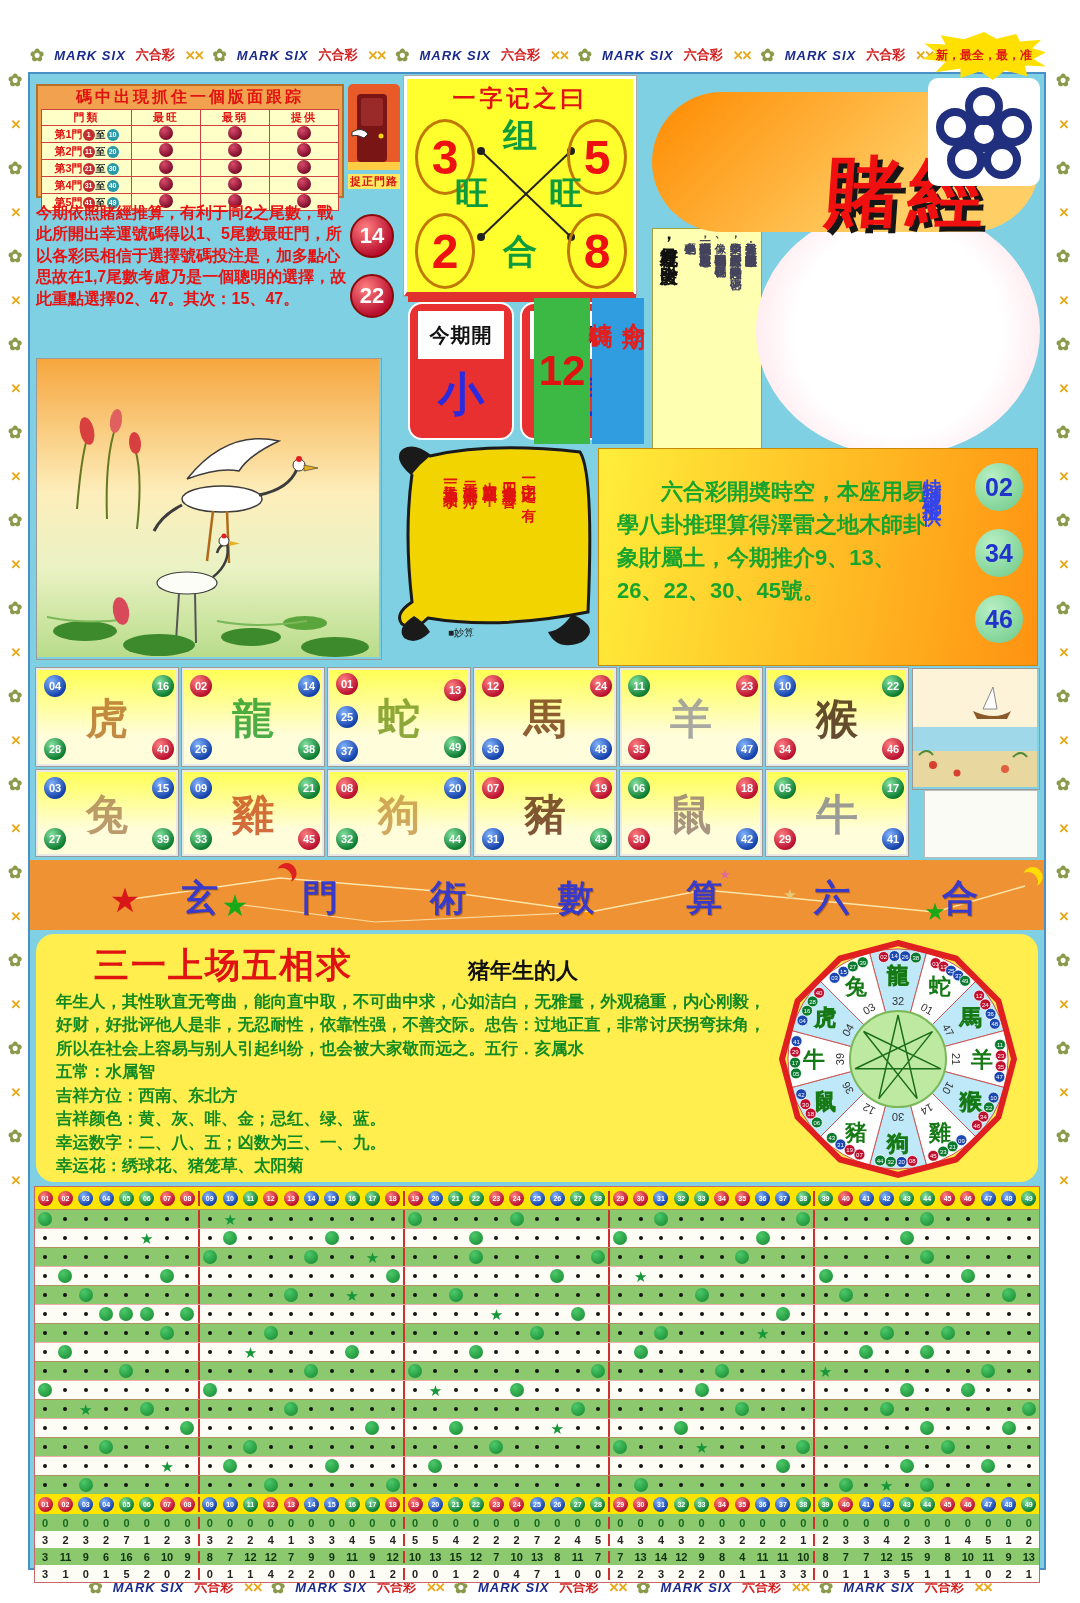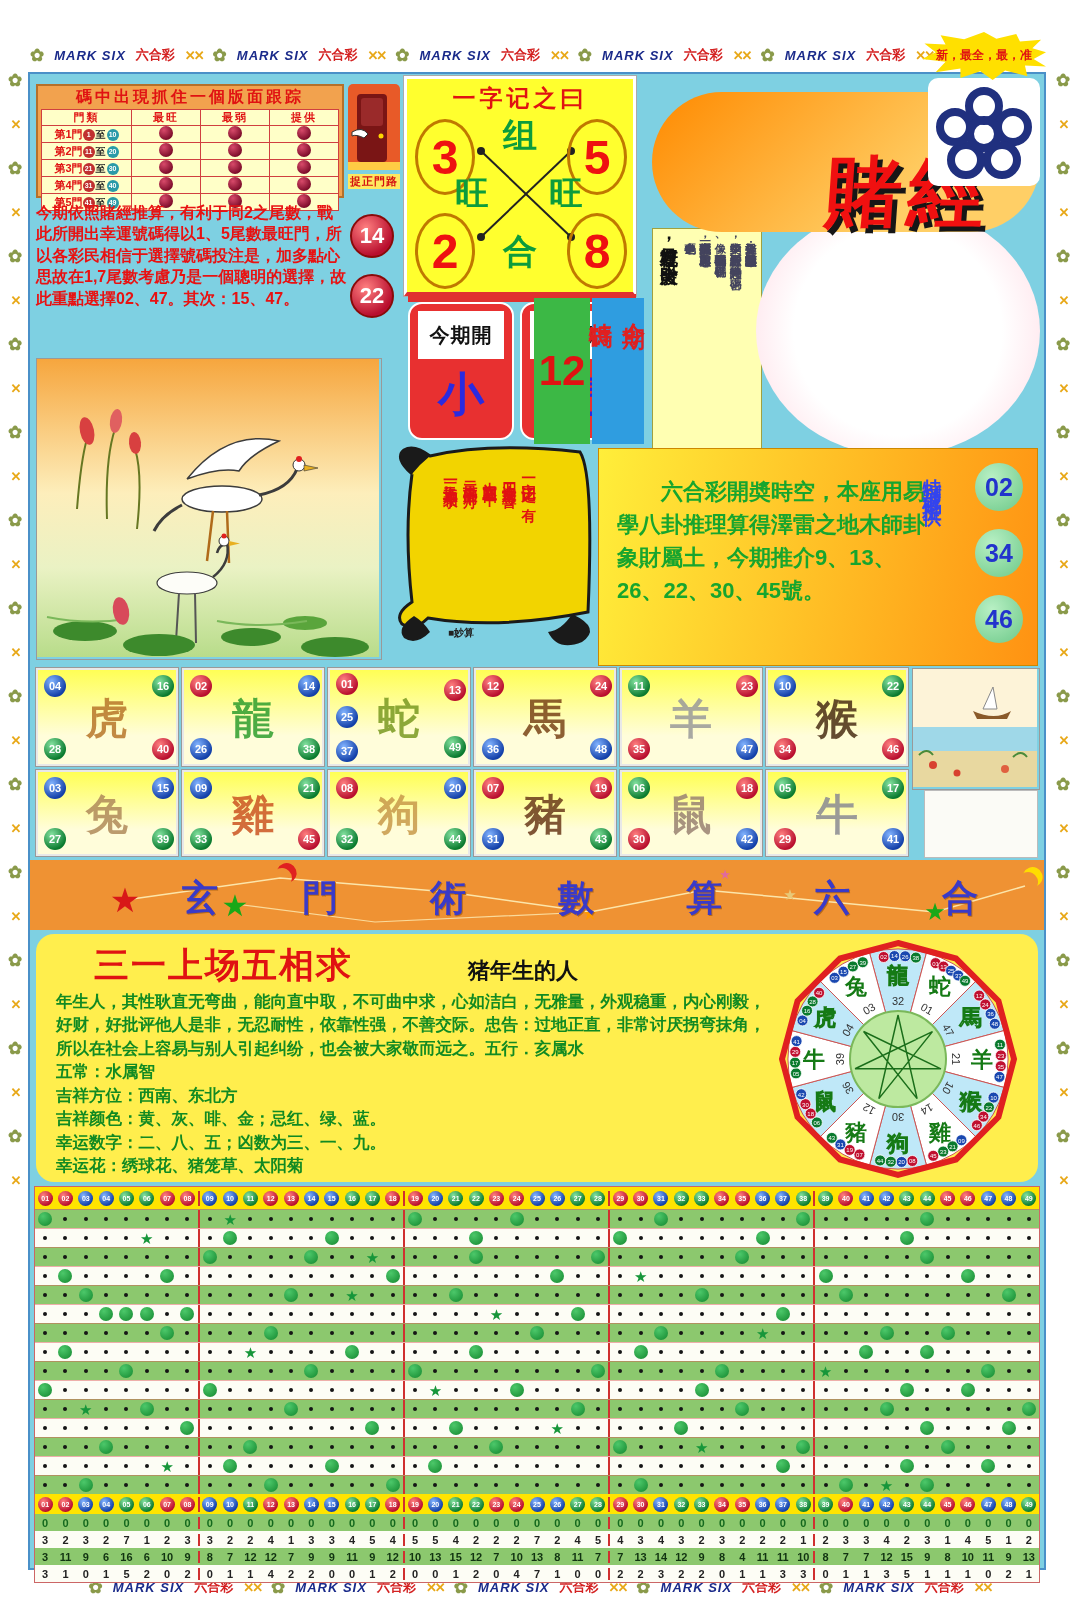--- a/index.html
+++ b/index.html
@@ -83,21 +83,21 @@
       text-shadow:5px 5px 0 #161616;transform:skewX(-4deg);}
   .logo-box{left:928px;top:78px;width:112px;height:108px;background:#fff;border-radius:10px;}
   .badge{left:922px;top:32px;width:124px;height:48px;background:#ffe000;
       clip-path:polygon(50% 0,60% 14%,76% 4%,79% 20%,96% 16%,89% 34%,100% 42%,90% 56%,100% 72%,83% 70%,85% 92%,67% 80%,57% 100%,47% 82%,31% 96%,31% 76%,11% 84%,19% 62%,0 56%,11% 42%,2% 24%,19% 26%,15% 7%,34% 15%);
       display:flex;align-items:center;justify-content:center;color:#e01212;font-weight:bold;
       font-size:12px;text-align:center;line-height:1.1;}
   
   .scroll-wrap{left:382px;top:444px;width:232px;height:220px;}
   .scroll-text{position:absolute;left:58px;top:26px;height:150px;writing-mode:vertical-rl;
       color:#e01212;font-weight:bold;font-size:14.5px;line-height:1.35;letter-spacing:2px;}
-  .scroll-seal{position:absolute;left:66px;top:182px;color:#222;font-size:10px;font-weight:bold;}
+  .scroll-seal{position:absolute;left:66px;top:182px;color:#222;font-size:10px;font-weight:normal;}
   
   .bagua{left:598px;top:448px;width:440px;height:218px;background:linear-gradient(100deg,#ffee3a,#ff9212);
       border:1px solid #cc8800;box-sizing:border-box;}
   .bagua-text{position:absolute;left:18px;top:26px;width:318px;color:#17a52e;font-weight:bold;
       font-size:22px;line-height:1.5;text-indent:2em;}
   .bagua-label{position:absolute;right:92px;top:14px;writing-mode:vertical-rl;color:#3344ee;
       font-weight:bold;font-size:19px;letter-spacing:6px;}
   .bagua-ball{position:absolute;right:14px;width:48px;height:48px;border-radius:50%;
       background:radial-gradient(circle at 35% 30%,#b8f0c4,#6cc888);color:#2233cc;font-weight:bold;
       font-size:25px;display:flex;align-items:center;justify-content:center;}

